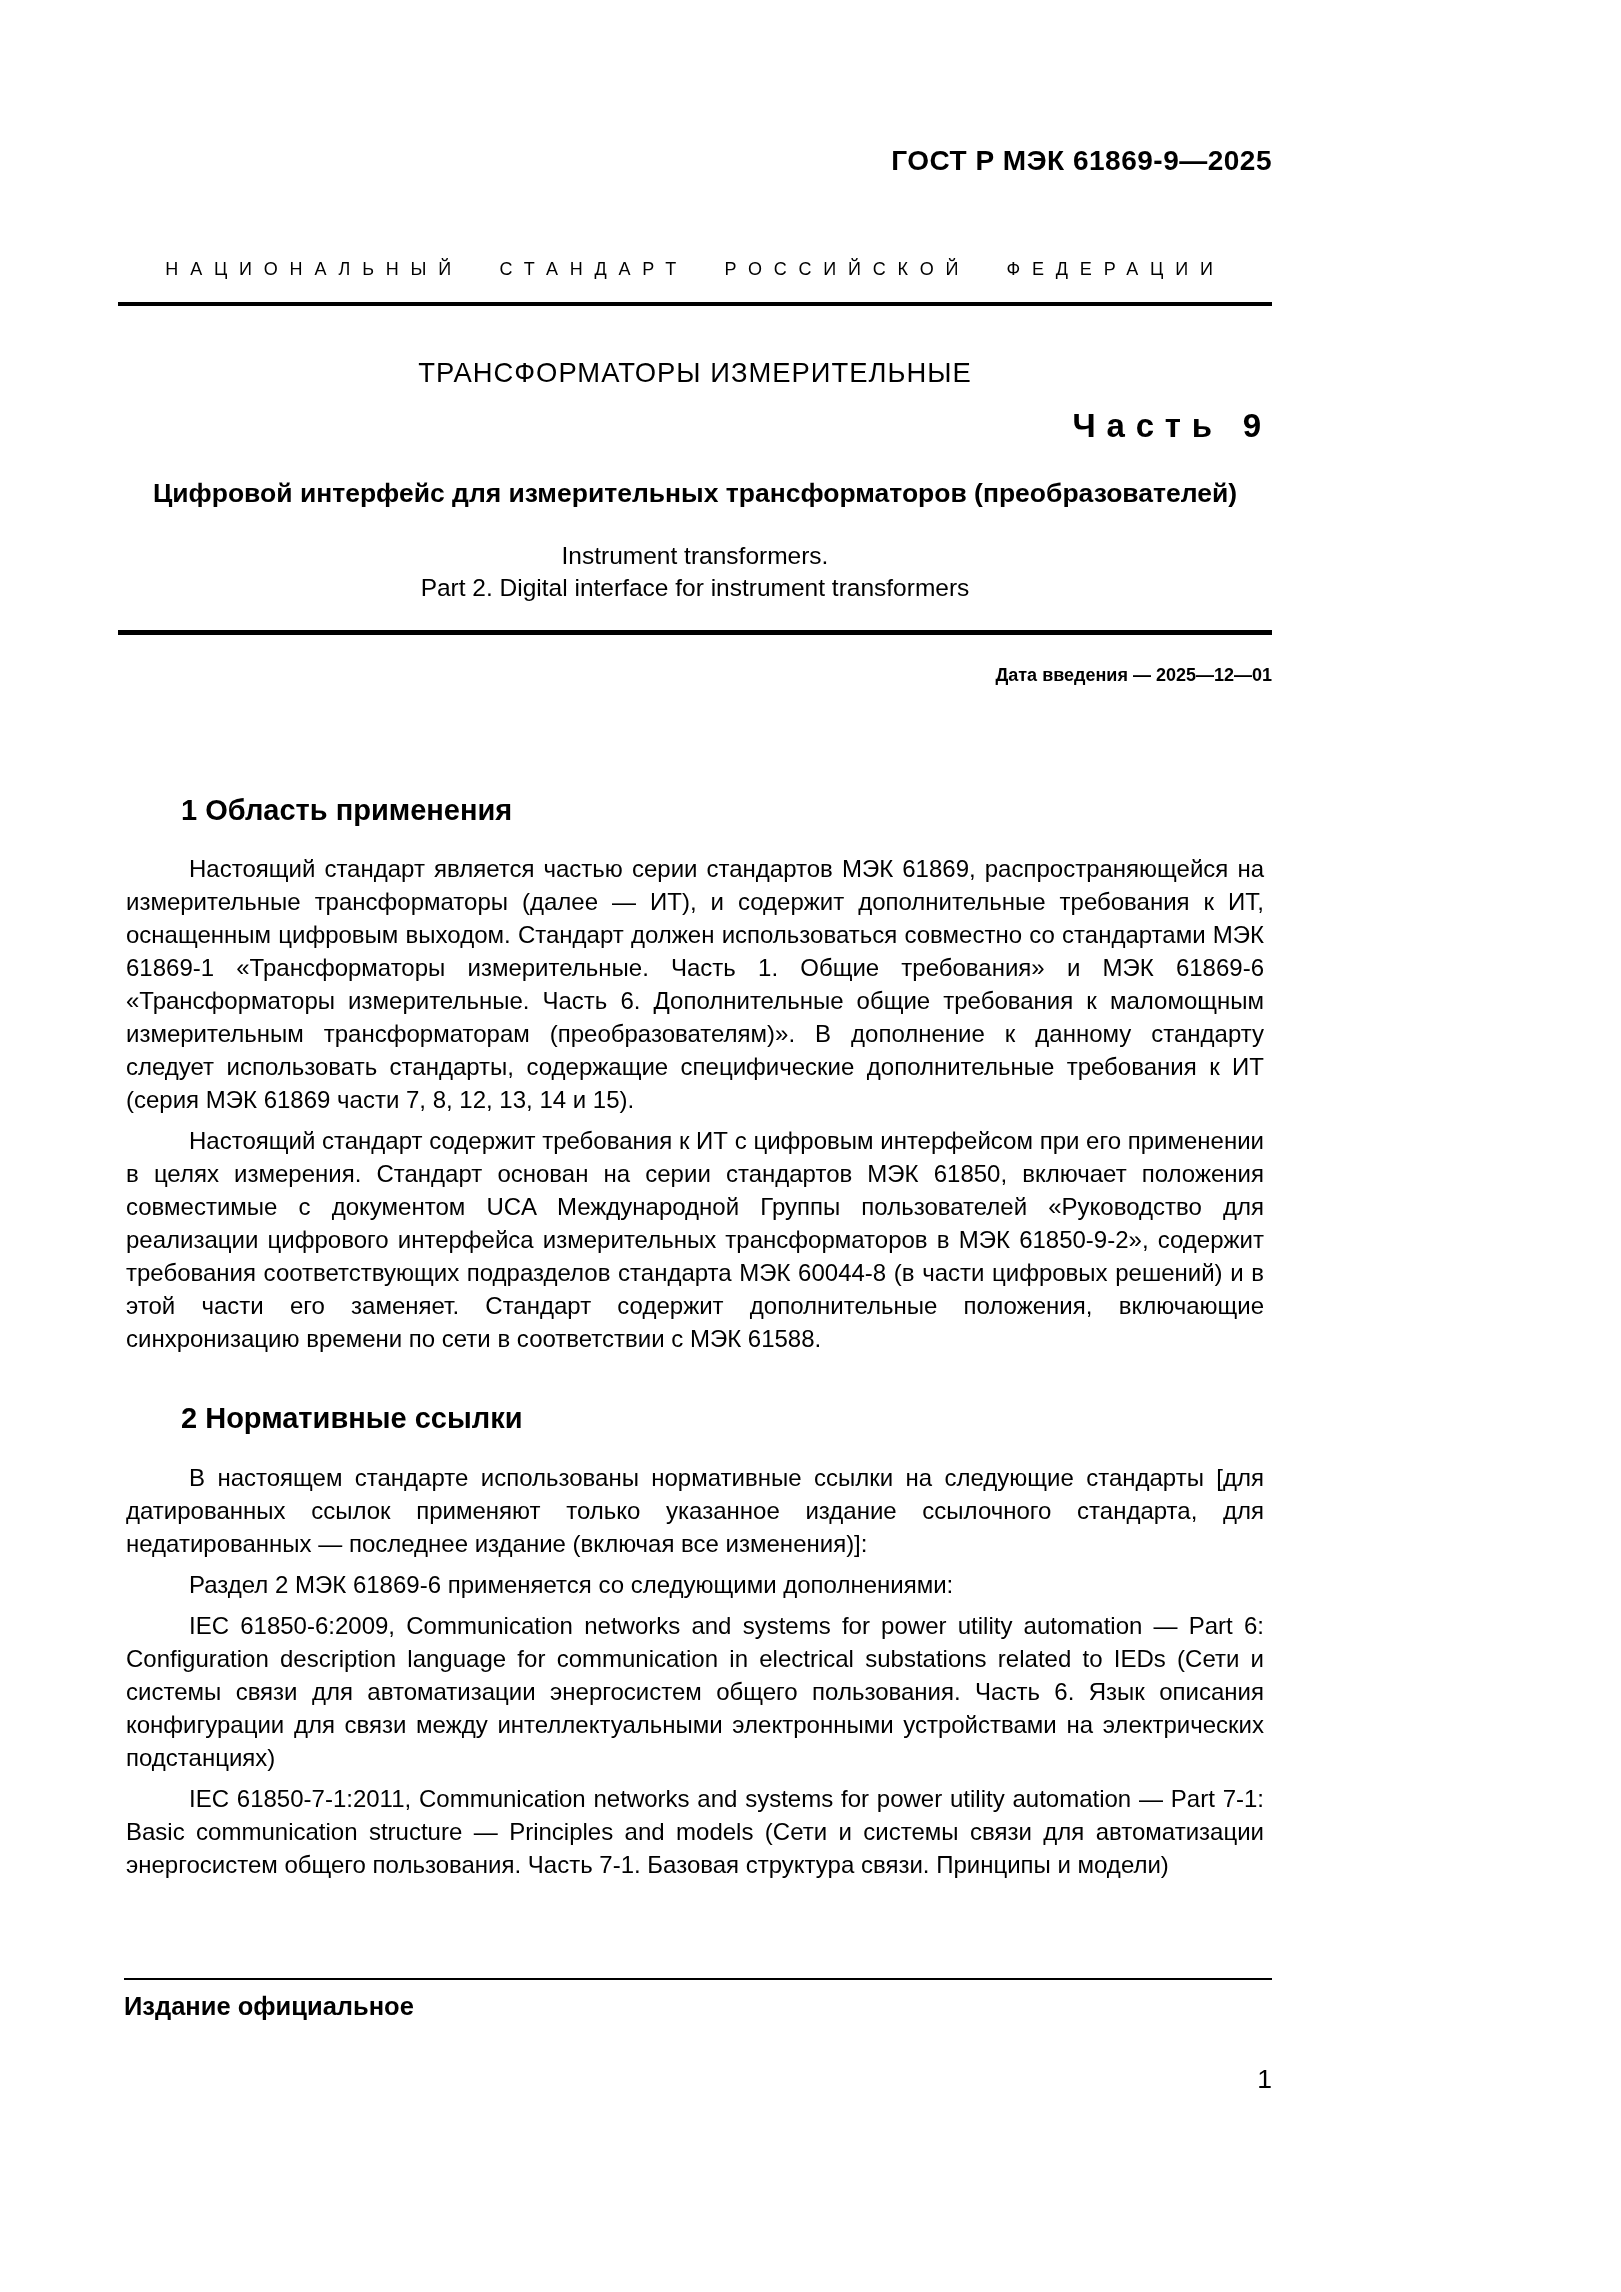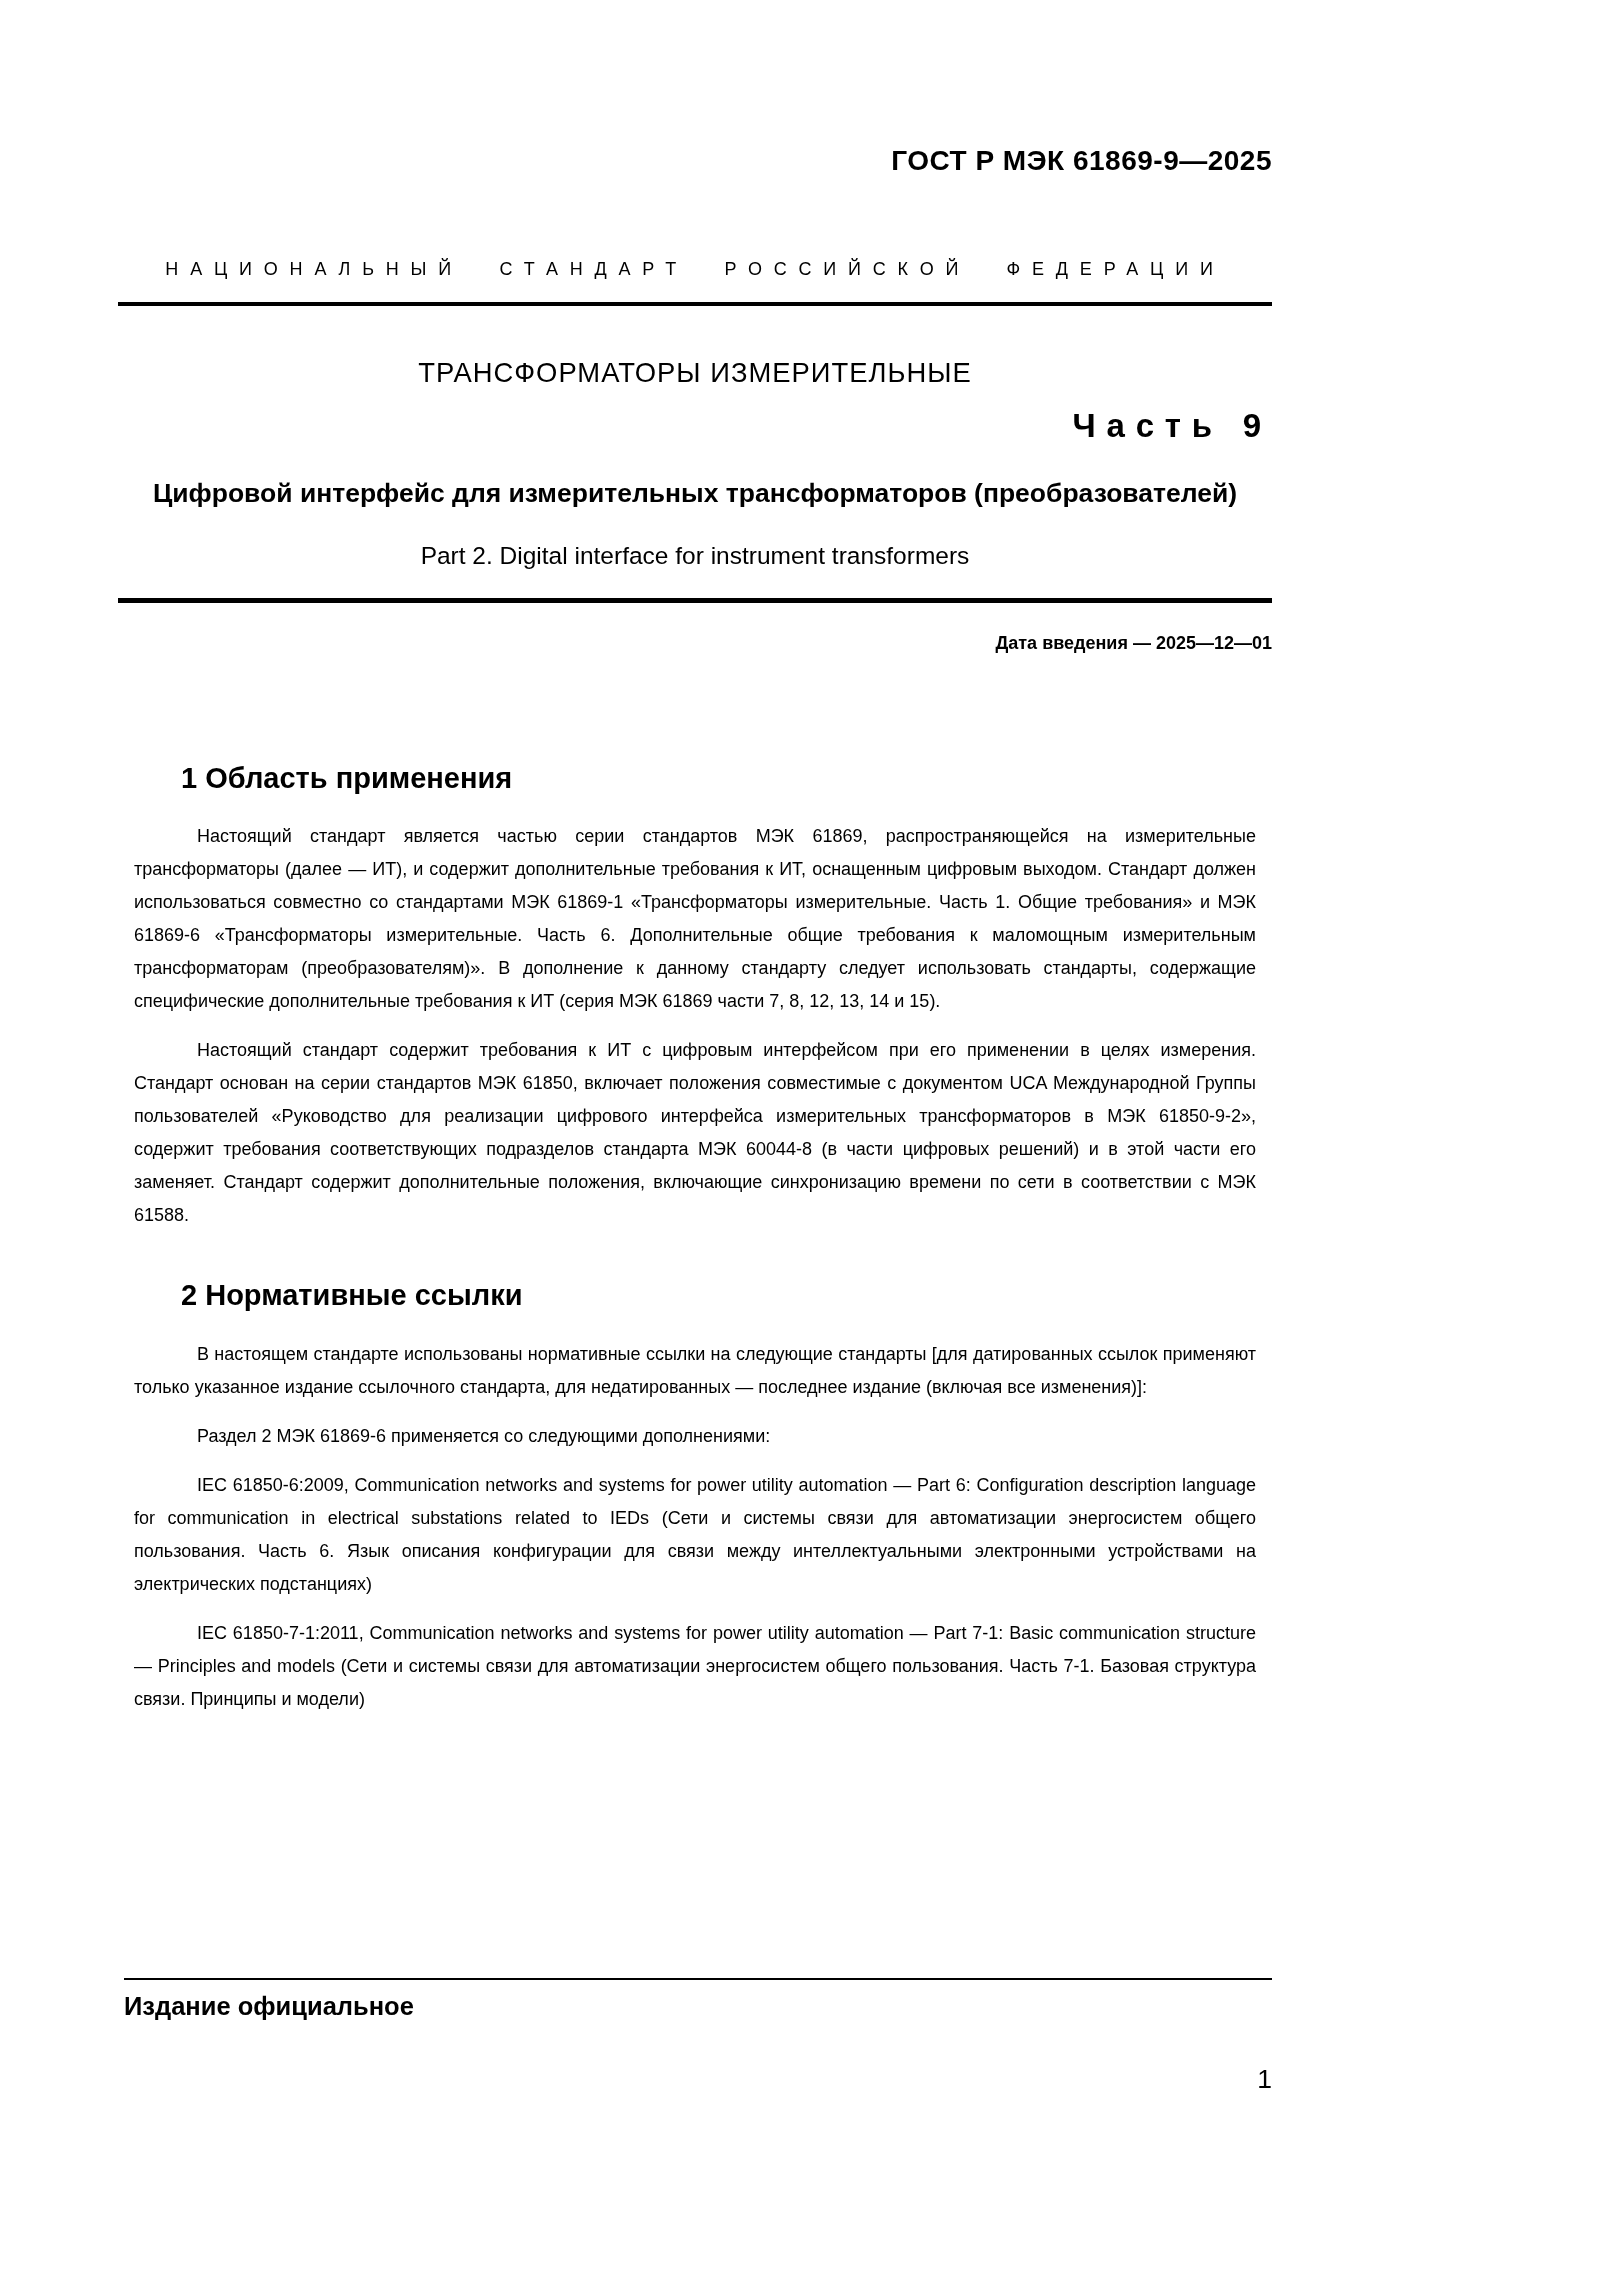--- a/index.html
+++ b/index.html
@@ -78,22 +78,22 @@
   }
 
   
   .sec-h {
     margin: 108px 0 25.5px 63px;
     font-size: 29px;
     font-weight: bold;
   }
   .sec-h.second { margin-top: 47px; }
   .body-p {
-    margin: 16px;
-    font-size: 18px;
+    margin: 8px;
+    font-size: 24px;
     line-height: 33px;
     text-align: justify;
     text-indent: 63px;
   }
 
   
   .footer {
     position: absolute;
     left: 124px;
     right: 170px;
@@ -122,20 +122,21 @@
   <div class="doc-code">ГОСТ Р МЭК 61869-9—2025</div>
 
   <div class="banner">НАЦИОНАЛЬНЫЙ СТАНДАРТ РОССИЙСКОЙ ФЕДЕРАЦИИ</div>
   <div class="rule rule-header"></div>
 
   <div class="title-main">ТРАНСФОРМАТОРЫ ИЗМЕРИТЕЛЬНЫЕ</div>
   <div class="title-part">Часть 9</div>
   <div class="title-sub">Цифровой интерфейс для измерительных трансформаторов (преобразователей)</div>
 
   <div class="title-en">
+    <div>Instrument transformers.</div>
     <div>Part 2. Digital interface for instrument transformers</div>
   </div>
 
   <div class="rule rule-title"></div>
 
   <div class="effective-date">Дата введения — 2025—12—01</div>
 
   <main>
     <h2 class="sec-h">1 Область применения</h2>
     <p class="body-p">Настоящий стандарт является частью серии стандартов МЭК 61869, распространяющейся на измерительные трансформаторы (далее — ИТ), и содержит дополнительные требования к ИТ, оснащенным цифровым выходом. Стандарт должен использоваться совместно со стандартами МЭК 61869-1 «Трансформаторы измерительные. Часть 1. Общие требования» и МЭК 61869-6 «Трансформаторы измерительные. Часть 6. Дополнительные общие требования к маломощным измерительным трансформаторам (преобразователям)». В дополнение к данному стандарту следует использовать стандарты, содержащие специфические дополнительные требования к ИТ (серия МЭК 61869 части 7, 8, 12, 13, 14 и 15).</p>

